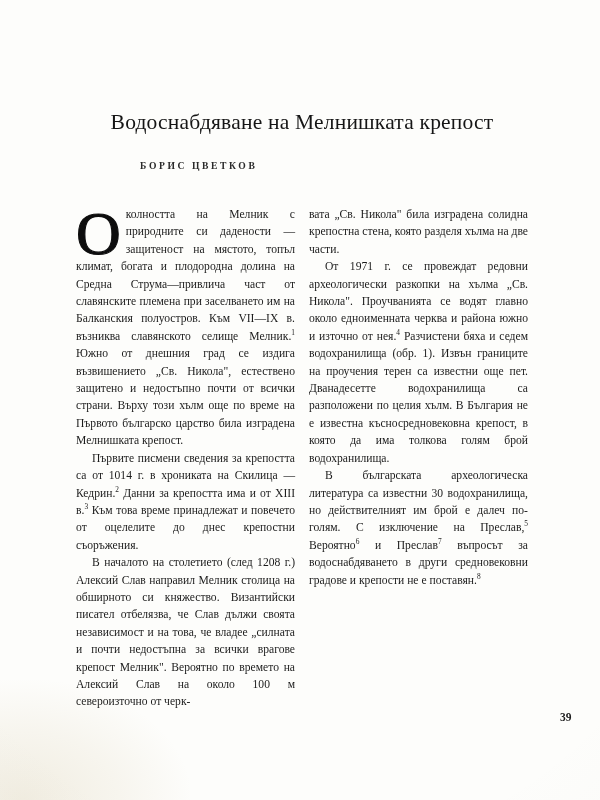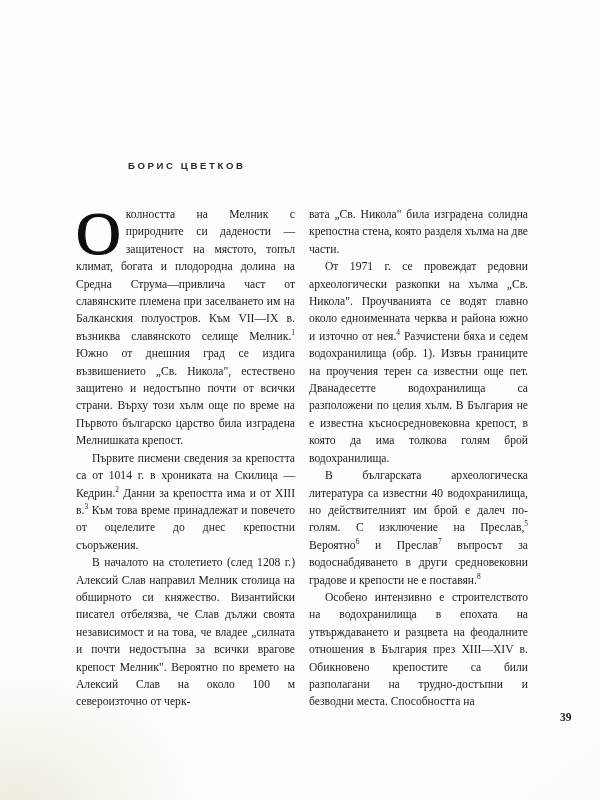--- a/index.html
+++ b/index.html
@@ -60,27 +60,27 @@
     line-height: 1.12;
     font-weight: 400;
     letter-spacing: 0.2px;
     color: #151515;
     font-family: "Liberation Serif", "DejaVu Serif", serif;
     white-space: nowrap;
   }
 
   .byline {
     position: absolute;
-    left: 52px;
+    left: 64px;
     top: 160px;
     font-size: 9.6px;
     letter-spacing: 2.6px;
     font-weight: 700;
     color: #2a2a2a;
-    font-family: Liberation Sans, sans-serif;
+    font-family: Liberation Serif, serif;
     text-transform: uppercase;
   }
 
   
   .columns {
     position: absolute;
     left: 0;
     top: 206px;
     width: 452px;
     display: flex;
@@ -144,20 +144,21 @@
     filter: blur(0.18px);
   }
 </style>
 </head>
 <body>
 
 <div id="page">
 
   <div class="content">
 
+    <h1 class="doc-title">Водоснабдяване на Мелнишката крепост</h1>
 
     <div class="byline">БОРИС ЦВЕТКОВ</div>
 
     <div class="columns">
 
       <div class="col">
 
         <p class="no-indent"><span class="dropcap">О</span><span>колността на Мелник с природните си дадености — защитеност на мястото, топъл климат, богата и плодородна долина на Средна Струма—привлича част от славянските племена при заселването им на Балканския полуостров. Към VII—IX в. възниква славянското селище Мелник.</span><sup>1</sup><span> Южно от днешния град се издига възвишението „Св. Никола", естествено защитено и недостъпно почти от всички страни. Върху този хълм още по време на Първото българско царство била изградена Мелнишката крепост.</span></p>
 
         <p><span>Първите писмени сведения за крепостта са от 1014 г. в хрониката на Скилица — Кедрин.</span><sup>2</sup><span> Данни за крепостта има и от XIII в.</span><sup>3</sup><span> Към това време принадлежат и повечето от оцелелите до днес крепостни съоръжения.</span></p>
@@ -165,23 +166,22 @@
         <p>В началото на столетието (след 1208 г.) Алексий Слав направил Мелник столица на обширното си княжество. Византийски писател отбелязва, че Слав дължи своята независимост и на това, че владее „силната и почти недостъпна за всички врагове крепост Мелник". Вероятно по времето на Алексий Слав на около 100 м североизточно от черк-</p>
 
       </div>
 
       <div class="col">
 
         <p class="no-indent">вата „Св. Никола" била изградена солидна крепостна стена, която разделя хълма на две части.</p>
 
         <p><span>От 1971 г. се провеждат редовни археологически разкопки на хълма „Св. Никола". Проучванията се водят главно около едноименната черква и района южно и източно от нея.</span><sup>4</sup><span> Разчистени бяха и седем водохранилища (обр. 1). Извън границите на проучения терен са известни още пет. Дванадесетте водохранилища са разположени по целия хълм. В България не е известна късносредновековна крепост, в която да има толкова голям брой водохранилища.</span></p>
 
-        <p><span>В българската археологическа литература са известни 40 водохранилища, но действителният им брой е далеч по-голям. С изключение на Преслав,</span><sup>5</sup><span> Вероятно</span><sup>6</sup><span> и Преслав</span><sup>7</sup><span> въпросът за водоснабдяването в други средновековни градове и крепости не е поставян.</span><sup>8</sup></p>
+        <p><span>В българската археологическа литература са известни 30 водохранилища, но действителният им брой е далеч по-голям. С изключение на Преслав,</span><sup>5</sup><span> Вероятно</span><sup>6</sup><span> и Преслав</span><sup>7</sup><span> въпросът за водоснабдяването в други средновековни градове и крепости не е поставян.</span><sup>8</sup></p>
 
-        <p>Особено интензивно е строителството на водохранилища в епохата на утвърждаването и разцвета на феодалните отношения в България през XIII—XIV в. Обикновено крепостите са били разполагани на трудно-достъпни и безводни места. Способността на</p>
 
       </div>
 
     </div>
 
   </div>
 
   <div class="folio">39</div>
 
 </div>

